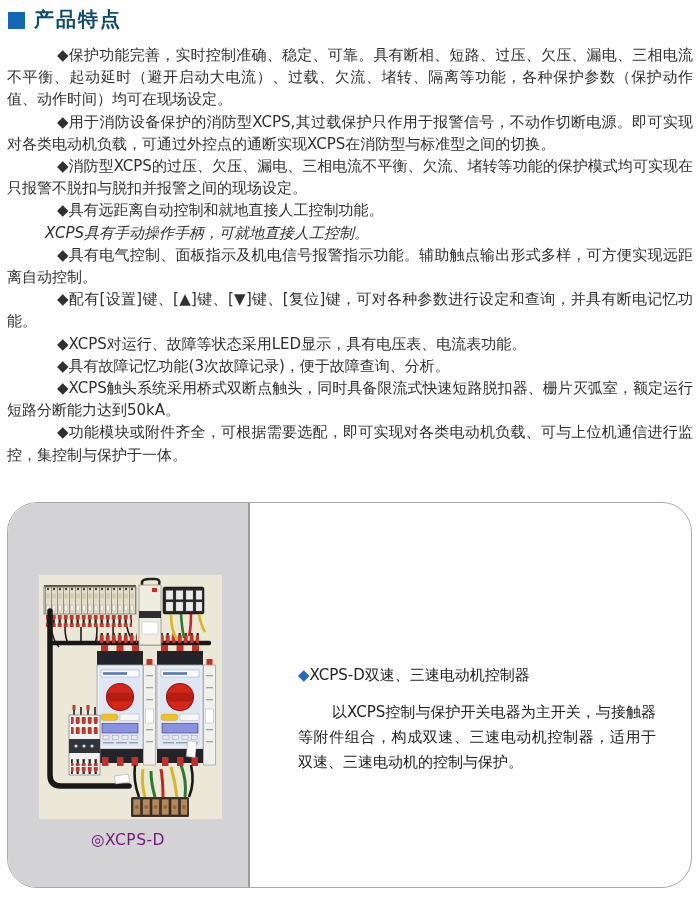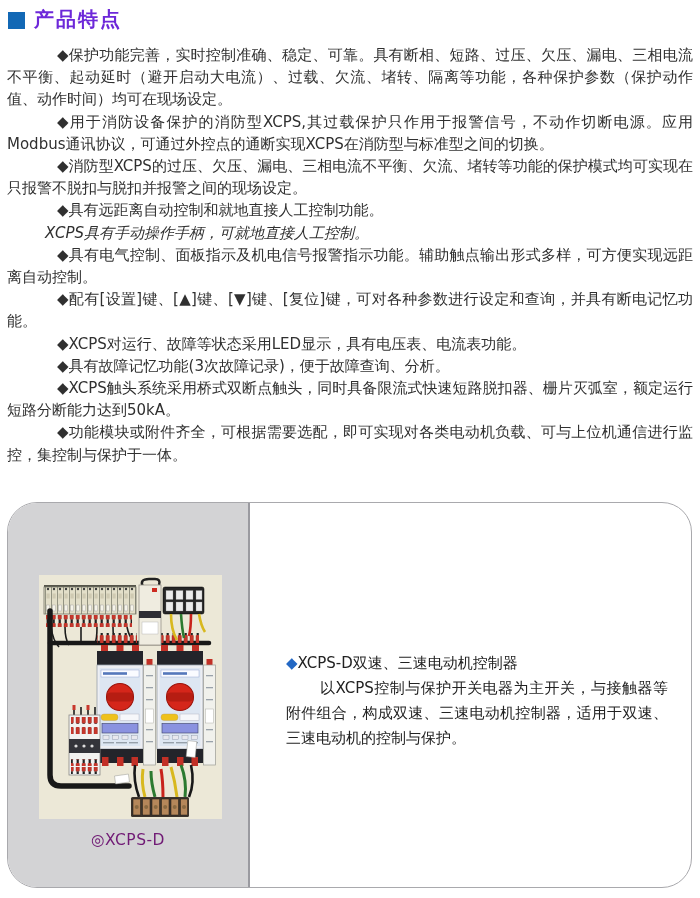--- a/index.html
+++ b/index.html
@@ -2,58 +2,58 @@
 <html><head>
 <meta charset="utf-8">
 <style>
   html,body{margin:0;padding:0;background:#ffffff;}
   .page{position:relative;width:700px;height:898px;background:#ffffff;overflow:hidden;
         font-family:"DejaVu Sans","Liberation Sans",sans-serif;}
 
   
   .hdr{position:absolute;left:8px;top:9px;display:flex;align-items:center;gap:9px;}
   .hdr-sq{width:17px;height:17px;background:#1268b5;margin-top:2px;}
-  .hdr-title{font-size:20px;font-weight:bold;color:#6d28d9;letter-spacing:2px;line-height:1;}
+  .hdr-title{font-size:20px;font-weight:bold;color:#0c4a6e;letter-spacing:2px;line-height:1;}
 
   
   .features{position:absolute;left:7px;top:44px;width:686px;
             font-size:15px;line-height:22.2px;color:#303030;text-align:justify;}
   .features p{margin:0;}
   .feat{text-indent:50px;}
   .feat-cont{text-indent:38px;font-style:italic;}
 
   
   .panel{position:absolute;left:7px;top:502px;width:685px;height:386px;
          background:#ffffff;border:1px solid #a9a9ad;border-radius:30px;overflow:hidden;
          box-sizing:border-box;}
   .panel-gray{position:absolute;left:0;top:0;bottom:0;width:240px;background:#d3d3d5;}
   .panel-divider{position:absolute;left:240px;top:0;bottom:0;width:2px;background:#9a9aa0;}
   .photo{position:absolute;left:31px;top:72px;width:183px;height:244px;}
   .photo svg{display:block;width:183px;height:244px;}
   .caption{position:absolute;left:0;top:328px;width:240px;text-align:center;
            font-size:15.5px;color:#701a75;letter-spacing:0.5px;}
   .panel-text{position:absolute;left:278px;top:148px;width:382px;
               font-size:15px;line-height:25px;color:#222222;text-align:justify;}
-  .panel-text p{margin:0;}
+  .panel-text p{margin:12px;}
   .pt-title .diamond{color:#2368c4;}
   .pt-body{text-indent:34px;}
 </style>
 </head>
 <body>
 
 <div class="page">
 
   <div class="hdr">
     <span class="hdr-sq"></span>
     <span class="hdr-title">产品特点</span>
   </div>
 
   <div class="features">
     <p class="feat">◆保护功能完善，实时控制准确、稳定、可靠。具有断相、短路、过压、欠压、漏电、三相电流不平衡、起动延时（避开启动大电流）、过载、欠流、堵转、隔离等功能，各种保护参数（保护动作值、动作时间）均可在现场设定。</p>
-    <p class="feat">◆用于消防设备保护的消防型XCPS,其过载保护只作用于报警信号，不动作切断电源。应用Modbus通讯协议，可通过外控点的通断实现XCPS在消防型与标准型之间的切换。</p>
+    <p class="feat">◆用于消防设备保护的消防型XCPS,其过载保护只作用于报警信号，不动作切断电源。即可实现对各类电动机负载，可通过外控点的通断实现XCPS在消防型与标准型之间的切换。</p>
     <p class="feat">◆消防型XCPS的过压、欠压、漏电、三相电流不平衡、欠流、堵转等功能的保护模式均可实现在只报警不脱扣与脱扣并报警之间的现场设定。</p>
     <p class="feat">◆具有远距离自动控制和就地直接人工控制功能。</p>
     <p class="feat-cont">XCPS具有手动操作手柄，可就地直接人工控制。</p>
     <p class="feat">◆具有电气控制、面板指示及机电信号报警指示功能。辅助触点输出形式多样，可方便实现远距离自动控制。</p>
     <p class="feat">◆配有[设置]键、[▲]键、[▼]键、[复位]键，可对各种参数进行设定和查询，并具有断电记忆功能。</p>
     <p class="feat">◆XCPS对运行、故障等状态采用LED显示，具有电压表、电流表功能。</p>
     <p class="feat">◆具有故障记忆功能(3次故障记录)，便于故障查询、分析。</p>
     <p class="feat">◆XCPS触头系统采用桥式双断点触头，同时具备限流式快速短路脱扣器、栅片灭弧室，额定运行短路分断能力达到50kA。</p>
     <p class="feat">◆功能模块或附件齐全，可根据需要选配，即可实现对各类电动机负载、可与上位机通信进行监控，集控制与保护于一体。</p>
   </div>

